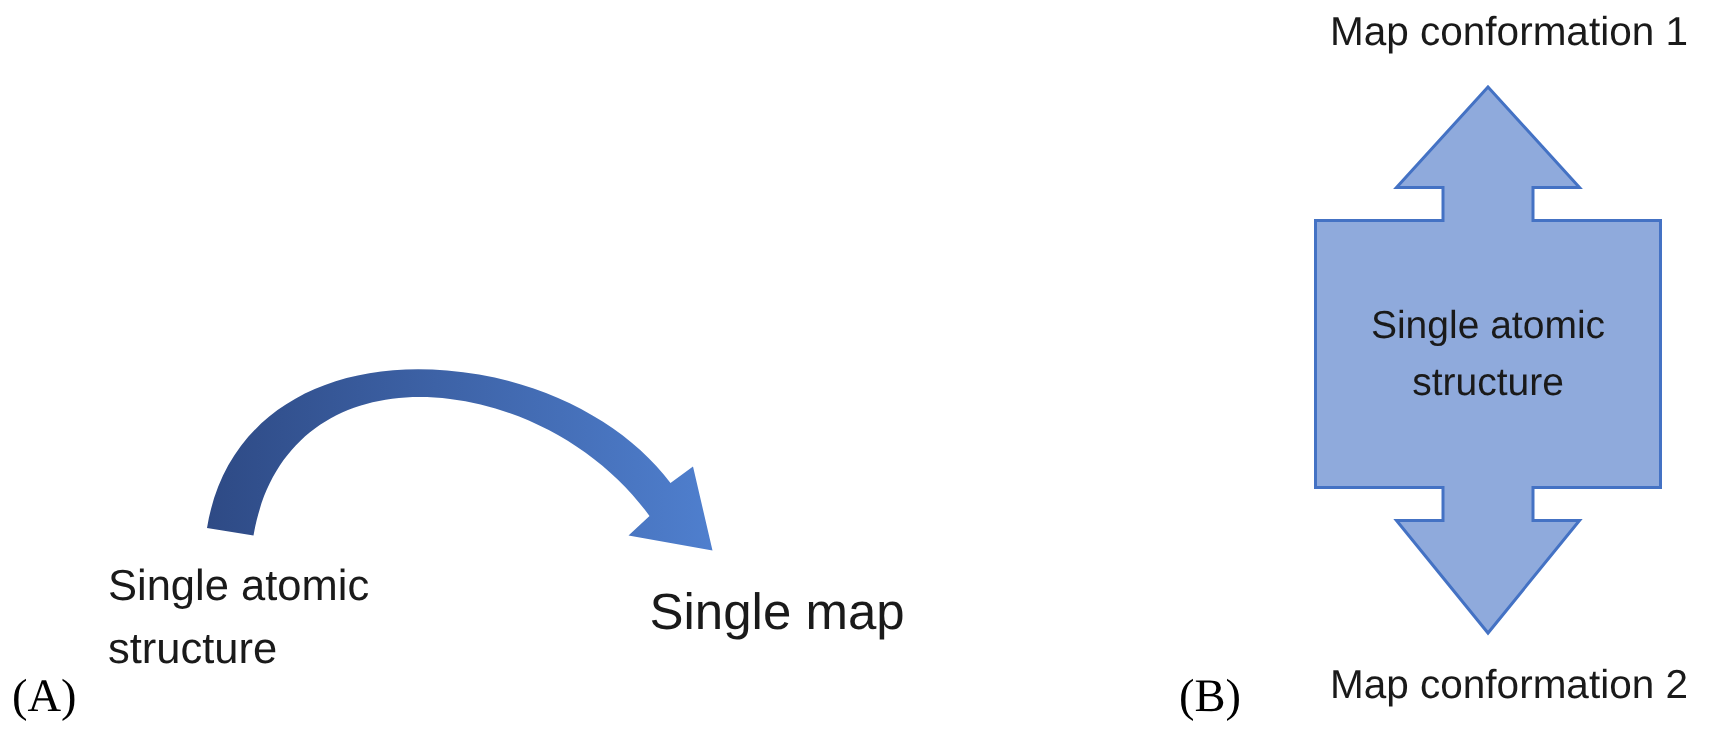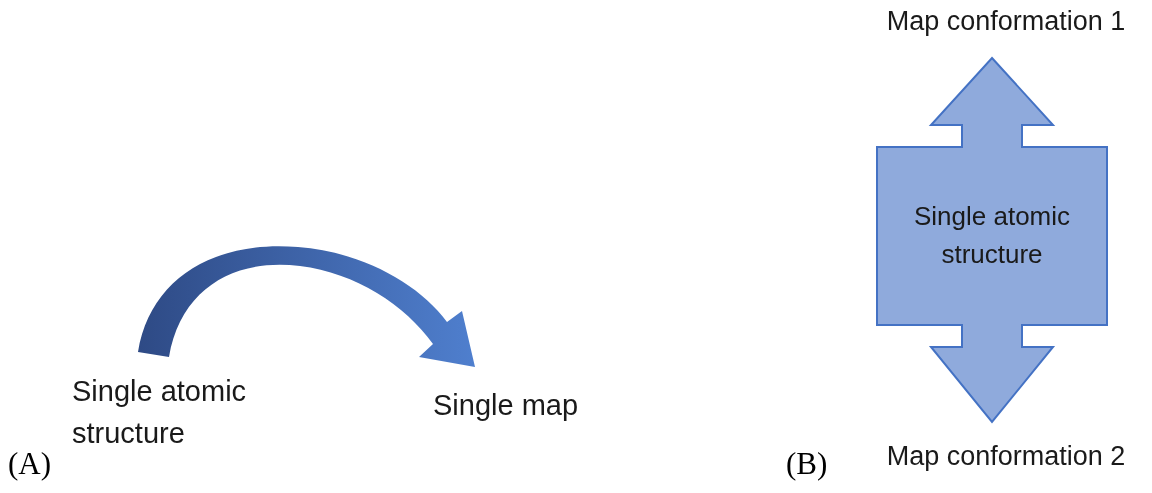--- a/index.html
+++ b/index.html
@@ -30,21 +30,21 @@
     left: 72px;
     top: 370px;
     font-size: 29px;
     line-height: 42px;
     text-align: left;
     white-space: nowrap;
   }
   .panel-a-target {
     left: 433px;
     top: 389px;
-    font-size: 29px;
+    font-size: 34px;
     white-space: nowrap;
   }
   .tag-a { left: 8px;  top: 446px; }
   .tag-b { left: 786px; top: 446px; }
   .b-top-label {
     left: 856px;
     top: 6px;
     width: 300px;
     text-align: center;
     font-size: 27px;

